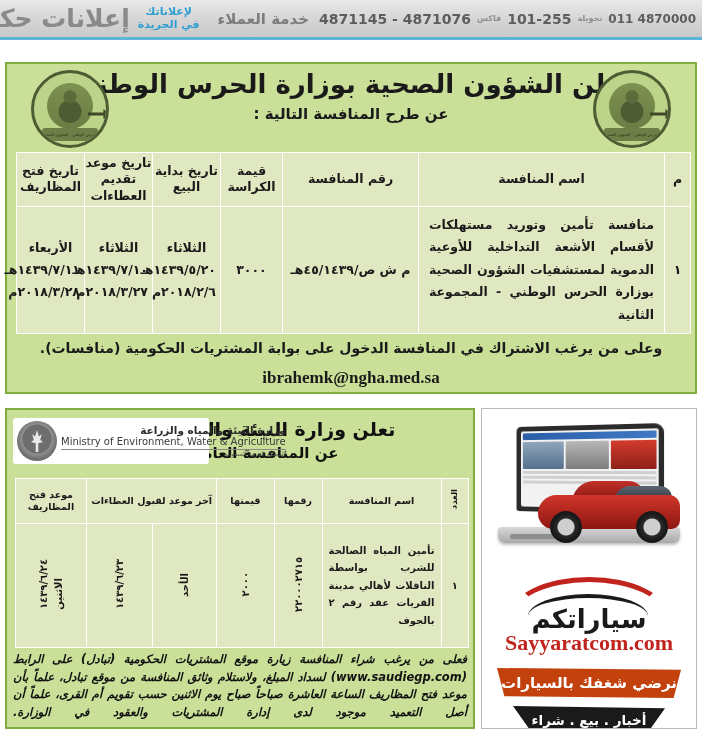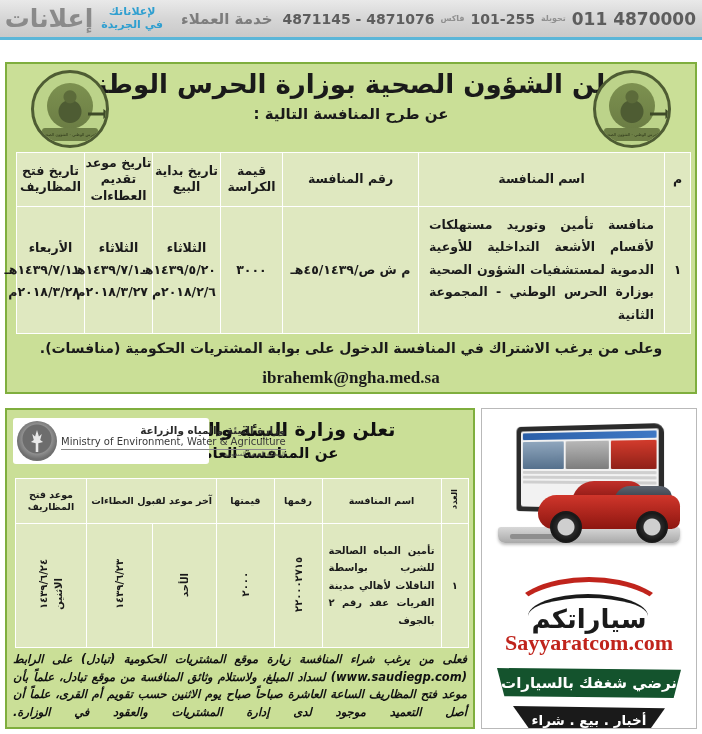--- a/index.html
+++ b/index.html
@@ -49,21 +49,21 @@
     padding:0 10px;
   }
   .topbar-phones{
     display:flex;
     flex-direction:row;
     align-items:center;
     gap:6px;
     white-space:nowrap;
     direction:ltr;
   }
-  .ph-big{font-size:17px;font-weight:bold;color:#5d5d5d;letter-spacing:0px;}
+  .ph-big{font-size:12px;font-weight:bold;color:#5d5d5d;letter-spacing:0px;}
   .ph-lbl{font-size:8px;font-weight:bold;color:#8f8f8f;}
   .ph-num{font-size:14px;font-weight:bold;color:#5d5d5d;}
 
   
   .gbox{
     border:2px solid #7fae3e;
     background:#cadf97;
     box-sizing:border-box;
     position:relative;
   }
@@ -284,21 +284,21 @@
   .ad-ar{
     font-size:26px;font-weight:bold;color:#1a1a1a;margin-top:-14px;
     position:relative;z-index:2;
   }
   .ad-en{
     font-size:22px;font-weight:bold;color:#c0241c;margin-top:-4px;
     font-family:"Liberation Serif","DejaVu Serif",serif;direction:ltr;
   }
   .ribbon-red{
     margin:12px auto 8px;width:184px;height:30px;
-    background:#14532d;color:#fff;font-size:15px;font-weight:bold;
+    background:#c2410c;color:#fff;font-size:15px;font-weight:bold;
     display:flex;align-items:center;justify-content:center;
     clip-path:polygon(0 0,100% 6%,96% 100%,4% 94%);
   }
   .ribbon-blk{
     margin:2px auto 0;width:152px;height:28px;
     background:#1a1a1a;color:#fff;font-size:13.5px;font-weight:bold;
     display:flex;align-items:center;justify-content:center;
     clip-path:polygon(0 0,100% 8%,88% 100%,12% 92%);
     letter-spacing:1px;
   }

